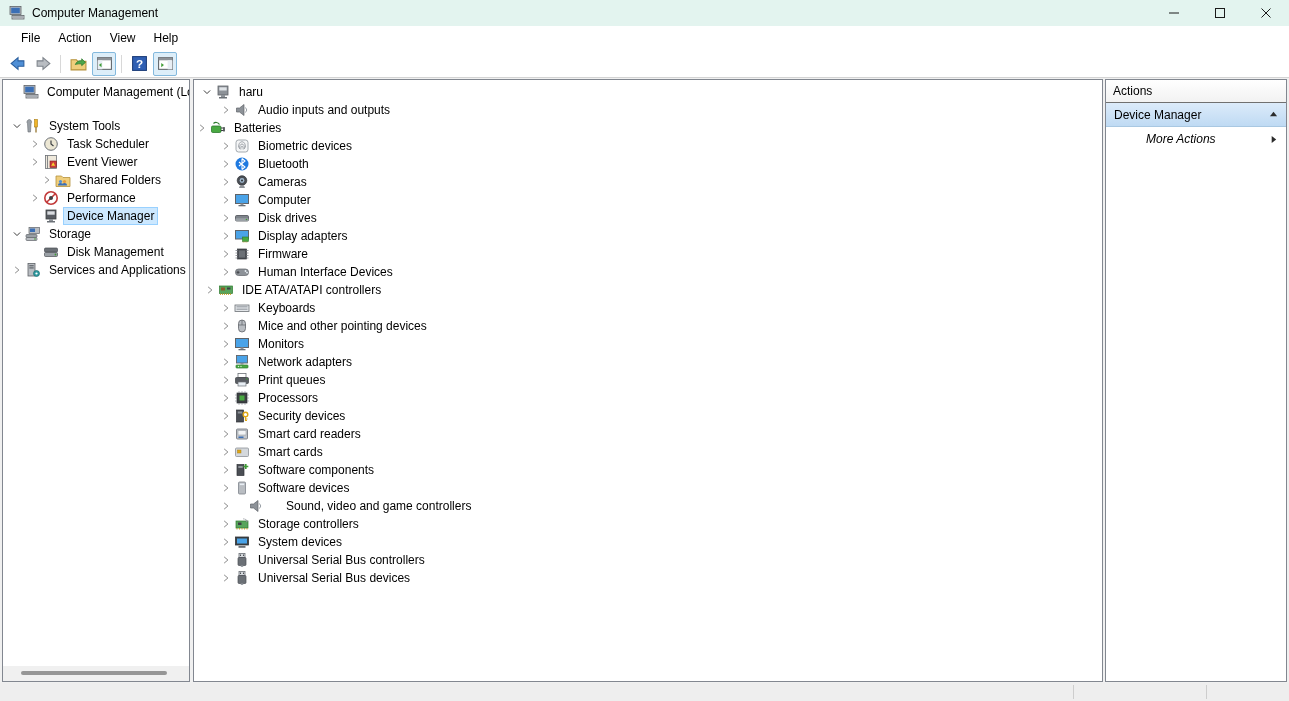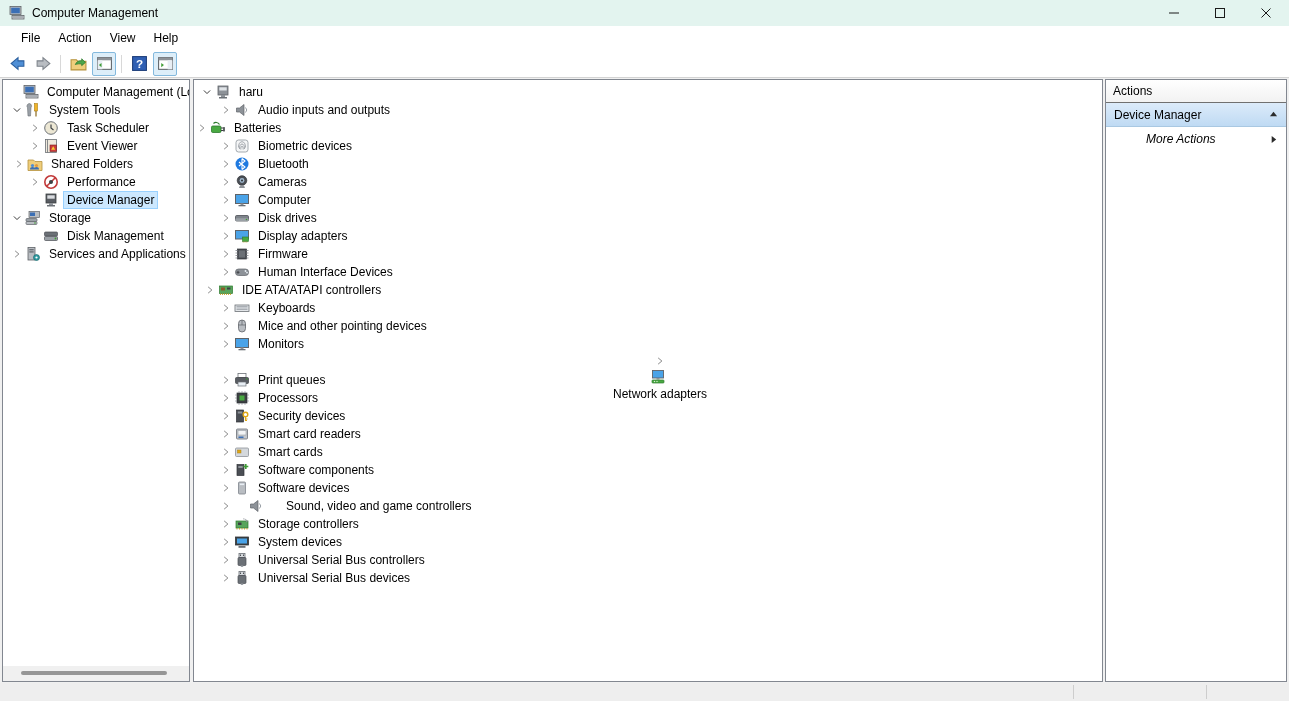--- a/index.html
+++ b/index.html
@@ -370,21 +370,21 @@
 
   <div class="pane pane-left">
     <div class="tree" id="console-tree">
         <div class="trow" style="padding-left: 4px;">
           <span class="chev hidden"></span>
           <svg class="ic">
             <use href="#computer-mgmt"></use>
           </svg>
           <span class="tlabel">Computer Management (Local)</span>
         </div>
-        <div class="trow" style="padding-left: 6px;">
+        <div class="trow" style="padding-left: 6px; margin-top: 16px;">
           <span class="chev">
             <svg class="">
               <use href="#chev-down"></use>
             </svg>
           </span>
           <svg class="ic">
             <use href="#system-tools"></use>
           </svg>
           <span class="tlabel">System Tools</span>
         </div>
@@ -403,21 +403,21 @@
           <span class="chev">
             <svg class="">
               <use href="#chev-right"></use>
             </svg>
           </span>
           <svg class="ic">
             <use href="#event-viewer"></use>
           </svg>
           <span class="tlabel">Event Viewer</span>
         </div>
-        <div class="trow" style="padding-left: 8px;">
+        <div class="trow" style="padding-left: 36px;">
           <span class="chev">
             <svg class="">
               <use href="#chev-right"></use>
             </svg>
           </span>
           <svg class="ic">
             <use href="#shared-folders"></use>
           </svg>
           <span class="tlabel">Shared Folders</span>
         </div>
@@ -634,21 +634,21 @@
           <span class="chev">
             <svg class="">
               <use href="#chev-right"></use>
             </svg>
           </span>
           <svg class="ic">
             <use href="#monitor-blue"></use>
           </svg>
           <span class="tlabel">Monitors</span>
         </div>
-        <div class="trow" style="padding-left: 24px; flex-direction: column;">
+        <div class="trow" style="padding-left: 24px;">
           <span class="chev">
             <svg class="">
               <use href="#chev-right"></use>
             </svg>
           </span>
           <svg class="ic">
             <use href="#network"></use>
           </svg>
           <span class="tlabel">Network adapters</span>
         </div>

